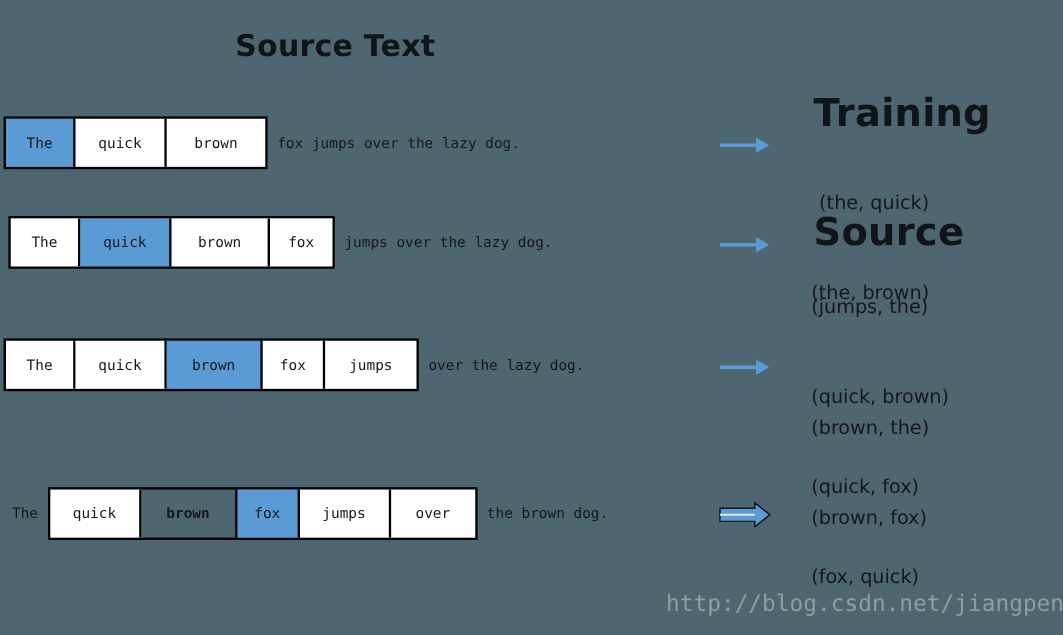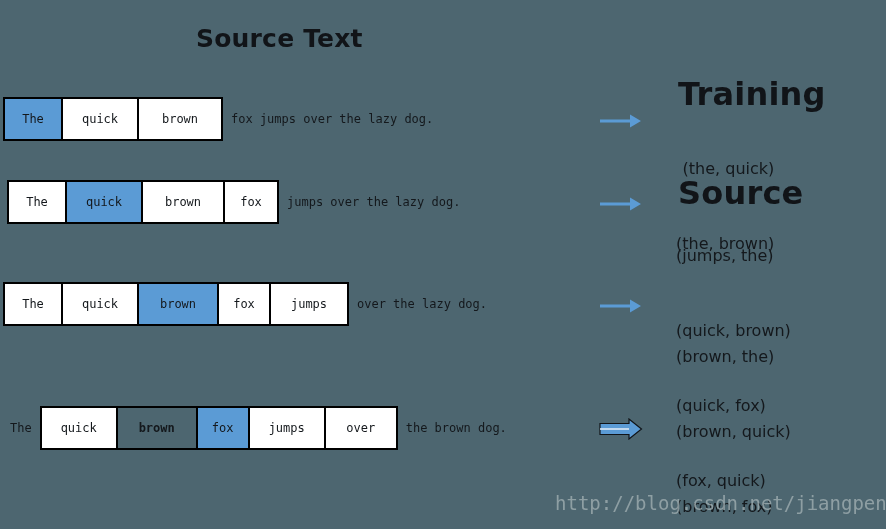--- a/index.html
+++ b/index.html
@@ -189,21 +189,20 @@
   </div>
 
   <div class="arrow" style="left:599px; top:295px;">
     <svg width="44" height="22" viewBox="0 0 44 22">
       <path d="M1 9.5 H31 V4.5 L42 11 L31 17.5 V12.5 H1 Z" fill="#5b9bd5"></path>
     </svg>
   </div>
 
   <div class="samples" style="top:294px;">
     <span>(brown, the)</span>
-    <span>(brown, quick)</span>
     <span>(brown, fox)</span>
     
   </div>
 
   <div class="row" style="left:10px; top:406px;">
     <div class="lead" style="padding-right:8px">The</div>
     <div class="window">
       <div class="cell plain" style="width:76px">quick</div>
       <div class="cell transparent" style="width:80px">brown</div>
       <div class="cell highlight" style="width:52px">fox</div>

